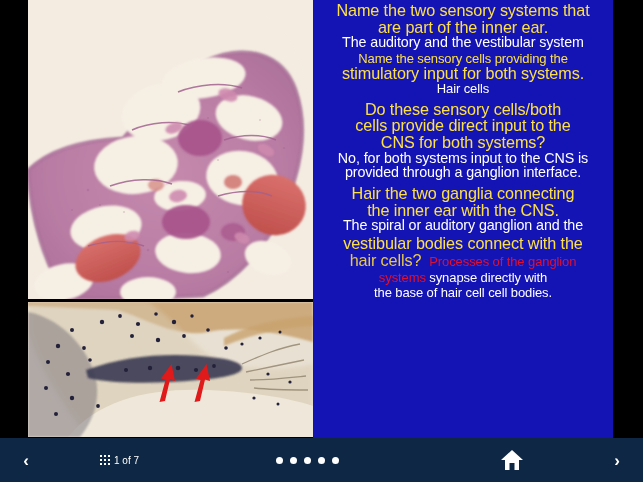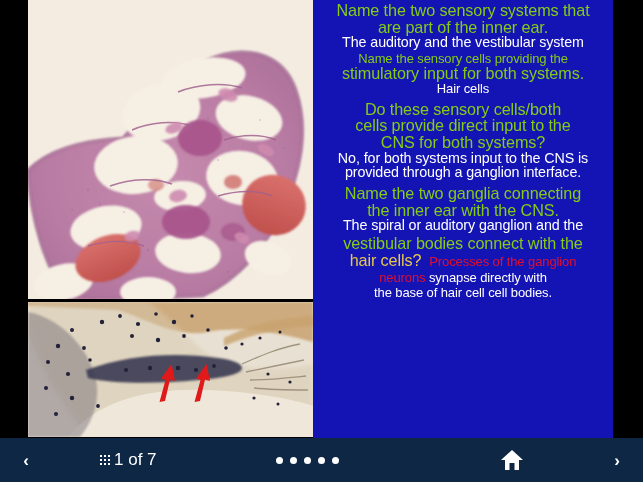--- a/index.html
+++ b/index.html
@@ -64,21 +64,21 @@
   }
 
   .line {
     text-align: center;
     line-height: 1.03;
     margin: 0;
     white-space: nowrap;
     letter-spacing: -0.1px;
   }
   .q {
-    color: #84cc16;
+    color: #fde047;
     font-size: 16.2px;
   }
   .a {
     color: #ffffff;
     font-size: 13px;
   }
   .a-narrow { font-size: 14.3px; }
   .q-narrow { font-size: 13px; }
   .spacer-sm { height: 5px; }
   .spacer-xs { height: 2px; }
@@ -102,21 +102,21 @@
     align-items: center;
     color: #ffffff;
   }
   #back-button  { left: 10px;  width: 32px; justify-content: center; }
   #forward-button { right: 10px; width: 32px; justify-content: center; }
   #page-indicator {
     left: 100px;
     display: flex;
     align-items: center;
     gap: 4px;
-    font-size: 17px;
+    font-size: 10px;
     color: #ffffff;
   }
   #home-button { left: 494px; width: 36px; justify-content: center; }
 
   .chev { font-size: 17px; font-weight: bold; line-height: 1; }
 
   .grid-icon {
     display: inline-block;
     width: 10px;
     height: 10px;
@@ -344,33 +344,33 @@
       <div class="line a">Hair cells</div>
 
       <div class="spacer-sm"></div>
       <div class="line q">Do these sensory cells/both</div>
       <div class="line q">cells provide direct input to the</div>
       <div class="line q">CNS for both systems?</div>
       <div class="line a a-narrow">No, for both systems input to the CNS is</div>
       <div class="line a a-narrow">provided through a ganglion interface.</div>
 
       <div class="spacer-sm"></div>
-      <div class="line q">Name the two ganglia connecting</div>
+      <div class="line q">Hair the two ganglia connecting</div>
       <div class="line q">the inner ear with the CNS.</div>
       <div class="line a a-narrow">The spiral or auditory ganglion and the</div>
 
       <div class="spacer-xs"></div>
       <div class="line q">vestibular bodies connect with the</div>
 
       <div class="line">
         <span class="gold-inline q">hair cells?</span>
         <span class="red a">&nbsp;Processes of the ganglion</span>
       </div>
       <div class="line">
-        <span class="red a">neurons</span><span class="a">&nbsp;synapse directly with</span>
+        <span class="red a">systems</span><span class="a">&nbsp;synapse directly with</span>
       </div>
       <div class="line a">the base of hair cell cell bodies.</div>
     </div>
   </div>
 
   <div id="toolbar">
 
     <div class="tb-btn" id="back-button">
       <span class="chev">‹</span>
     </div>

